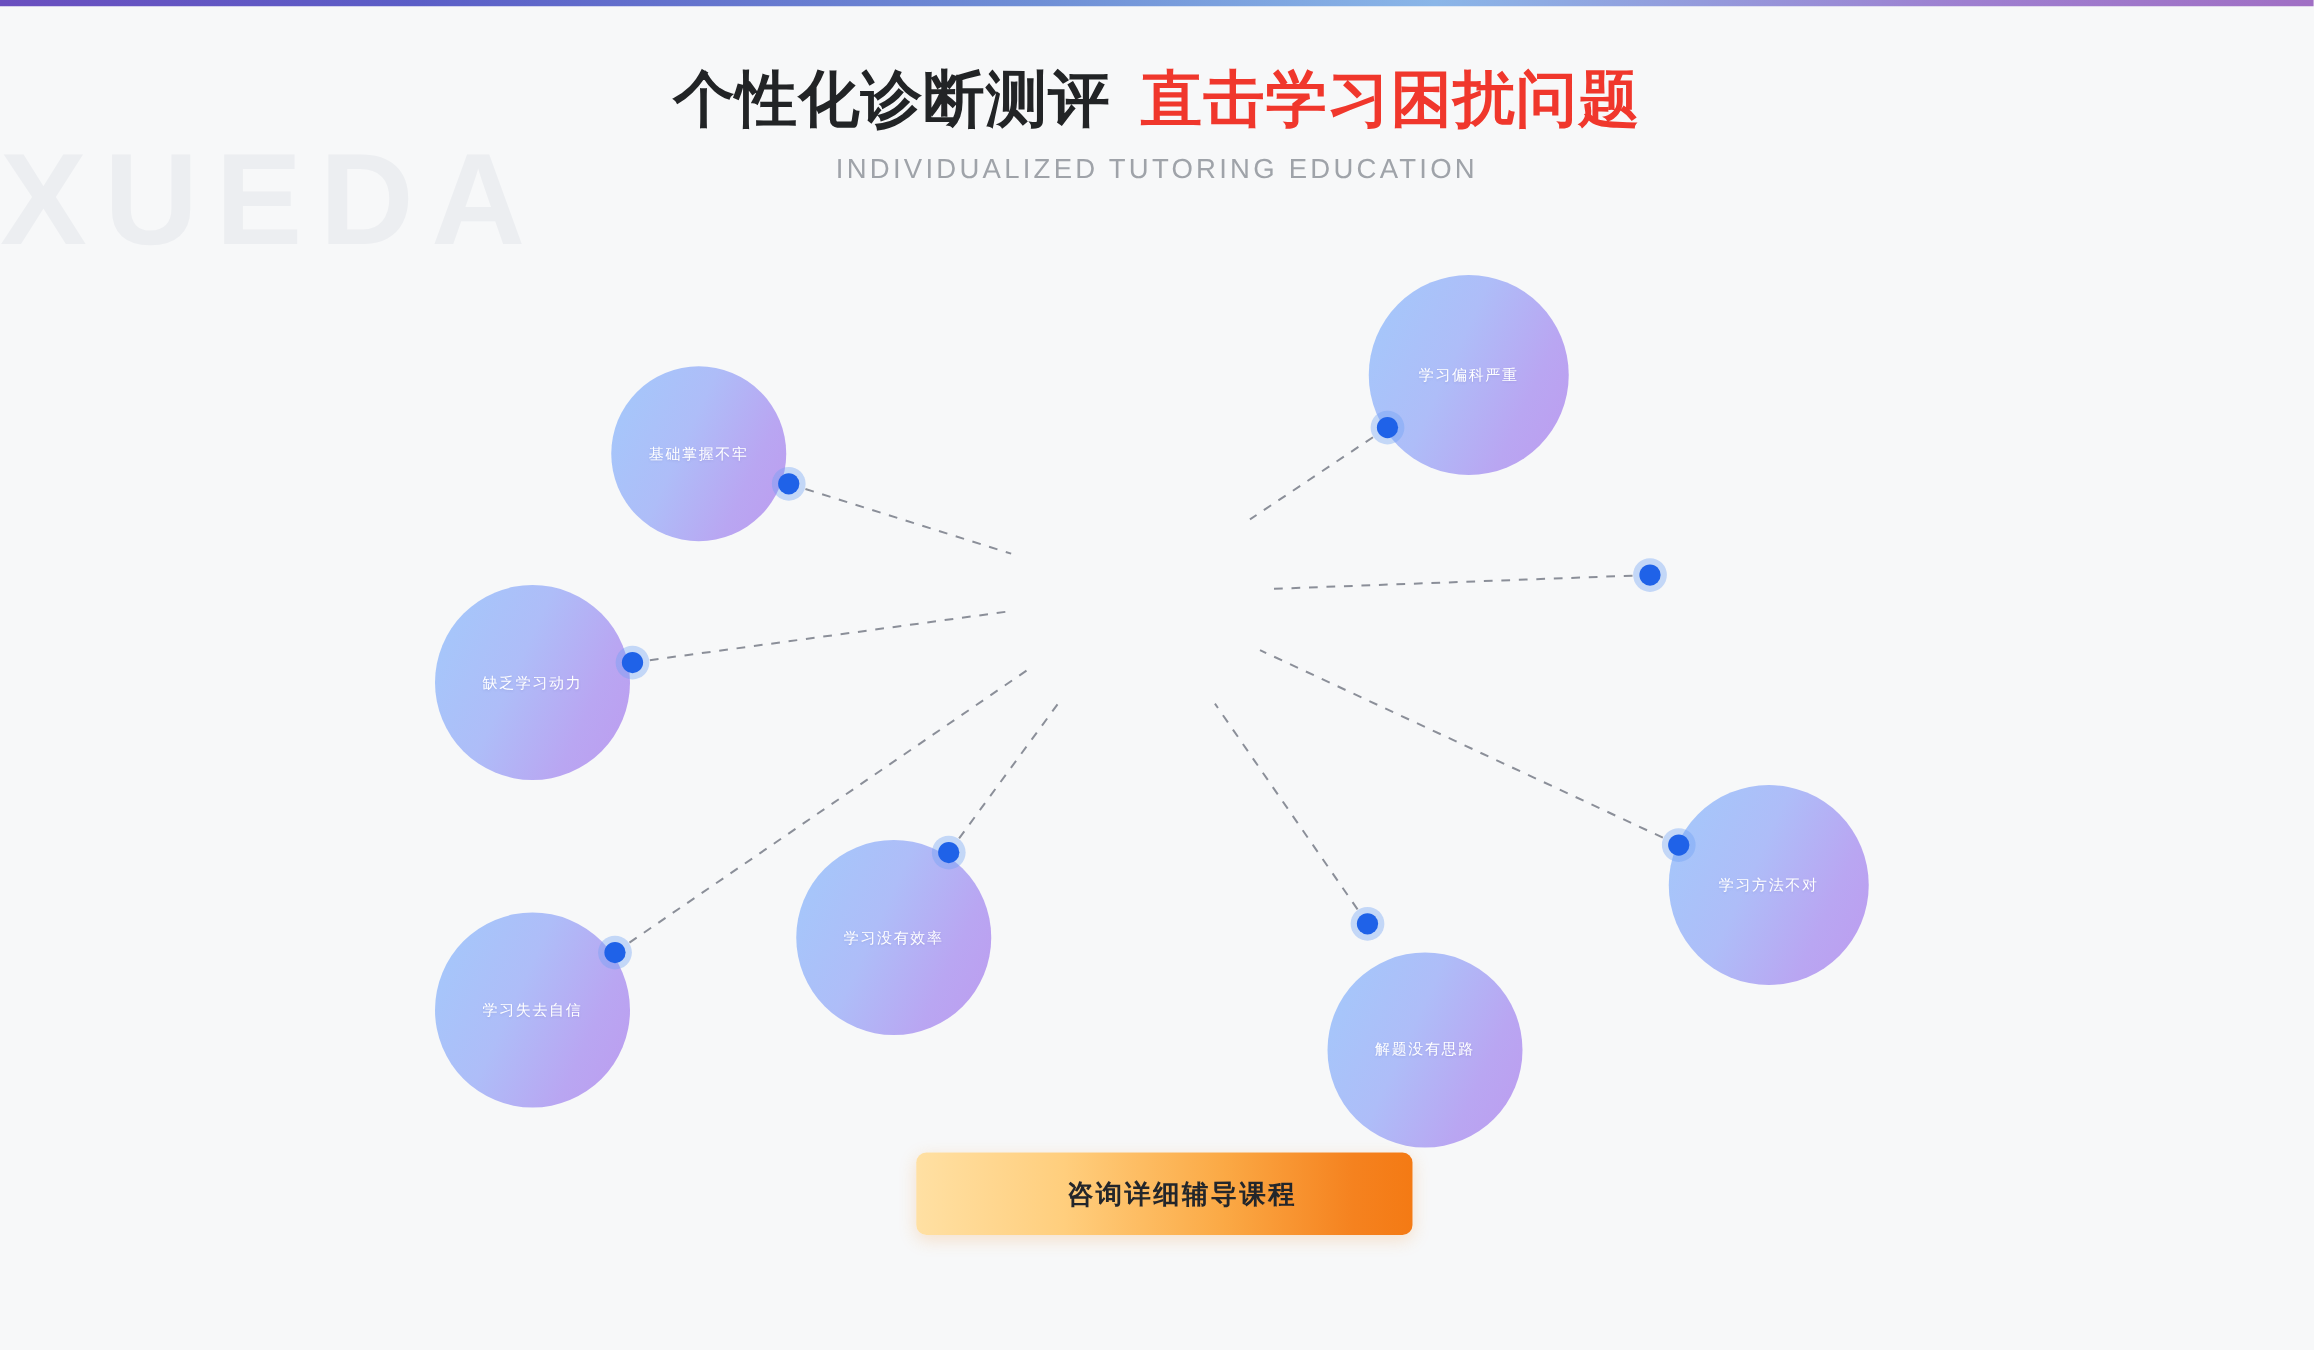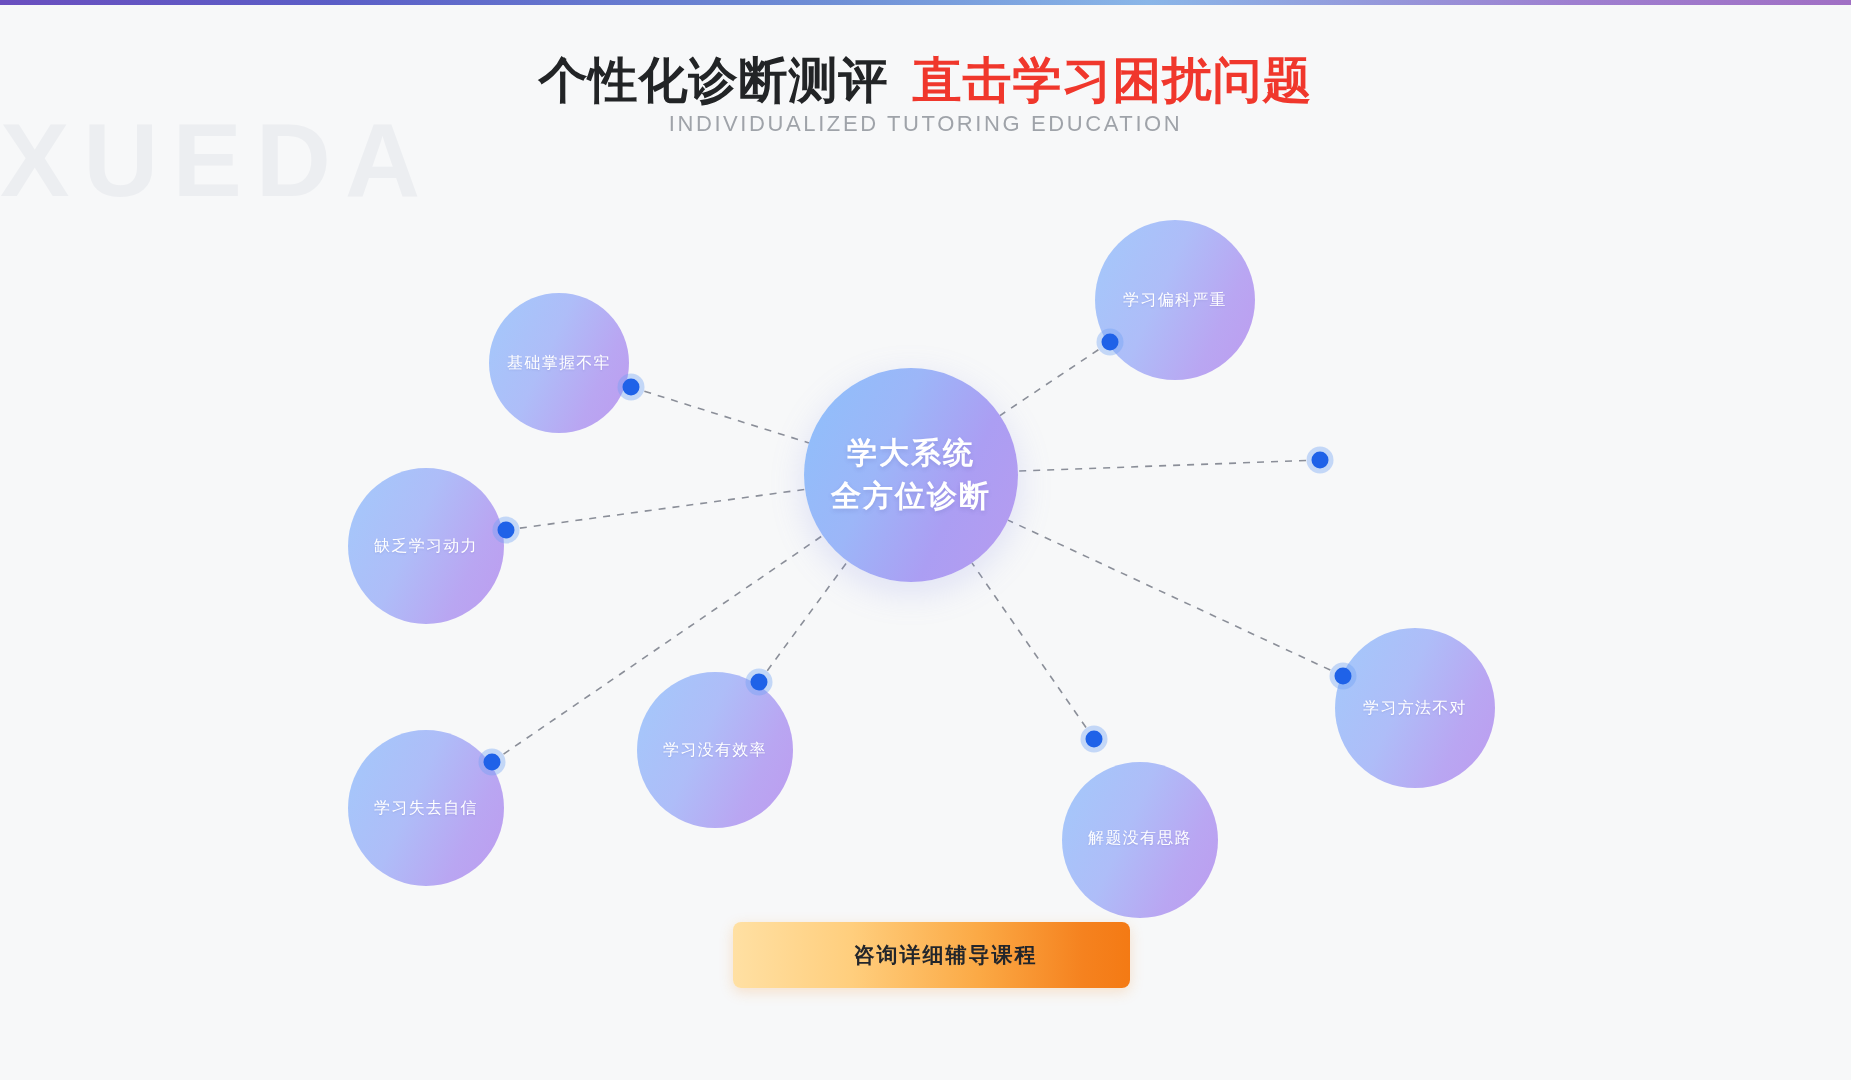--- a/index.html
+++ b/index.html
@@ -26,38 +26,38 @@
     line-height:1;
   }
   #title{
     position:relative; z-index:2;
     font-size:49px; font-weight:bold; letter-spacing:1px; line-height:1.18;
     white-space:nowrap;
   }
   #title .t-dark{ color:#222426; }
   #title .t-red{ color:#f0372c; margin-left:24px; }
   #subtitle{
-    position:relative; z-index:2; margin-top:1px;
+    position:relative; z-index:2; margin-top:12px;
     font-size:22px; letter-spacing:2.6px; color:#9fa3a9; font-weight:400;
     white-space:nowrap;
   }
 
   
   #diagram{ position:absolute; left:0; top:0; width:1851px; height:1080px; }
   #edges{ position:absolute; left:0; top:0; width:1851px; height:1080px; z-index:1; }
 
   .node{
     position:absolute; z-index:2;
     border-radius:50%;
     display:flex; align-items:center; justify-content:center;
     text-align:center; color:#fff;
     background:linear-gradient(115deg,#a3c9fb 0%,#aebdf8 42%,#b9a6f2 74%,#bd9cef 100%);
   }
   .node .label{
-    font-size:16px; font-weight:500; letter-spacing:1.3px;
+    font-size:12px; font-weight:500; letter-spacing:1.3px;
     text-shadow:0 1px 2px rgba(90,90,160,.18);
     line-height:1.35; white-space:nowrap;
   }
   .node.center{
     background:linear-gradient(115deg,#8ec0fb 0%,#9cb6f8 38%,#ab9ef3 68%,#b79bef 100%);
     box-shadow:0 10px 34px rgba(130,140,230,.22);
   }
   .node.center .label{
     font-size:30px; font-weight:bold; letter-spacing:2px; line-height:1.42;
     text-shadow:0 2px 4px rgba(80,80,160,.2);
@@ -104,26 +104,20 @@
         <line x1="631" y1="387" x2="808.9226722915656" y2="442.9185541487778" stroke="#8b8f99" stroke-width="1.6" stroke-dasharray="7 7"></line>
         <line x1="1110" y1="342" x2="999.9605466593508" y2="415.54395625279574" stroke="#8b8f99" stroke-width="1.6" stroke-dasharray="7 7"></line>
         <line x1="506" y1="530" x2="804.9732227606208" y2="489.3986981436194" stroke="#8b8f99" stroke-width="1.6" stroke-dasharray="7 7"></line>
         <line x1="1320" y1="460" x2="1017.9281127540721" y2="471.07843107258907" stroke="#8b8f99" stroke-width="1.6" stroke-dasharray="7 7"></line>
         <line x1="492" y1="762" x2="822.7231410908522" y2="535.4664880833542" stroke="#8b8f99" stroke-width="1.6" stroke-dasharray="7 7"></line>
         <line x1="1343" y1="676" x2="1008.0131669871677" y2="520.1380707509738" stroke="#8b8f99" stroke-width="1.6" stroke-dasharray="7 7"></line>
         <line x1="759" y1="682" x2="847.6699124955487" y2="561.2455796935619" stroke="#8b8f99" stroke-width="1.6" stroke-dasharray="7 7"></line>
         <line x1="1094" y1="739" x2="971.9574208132394" y2="562.938574287952" stroke="#8b8f99" stroke-width="1.6" stroke-dasharray="7 7"></line>
       </svg>
 
-  <div class="node center" style="left: 804px; top: 368px; width: 214px; height: 214px;">
-        <div class="label">
-          <div>学大系统</div>
-          <div>全方位诊断</div>
-        </div>
-      </div>
       <div class="node" style="left: 489px; top: 293px; width: 140px; height: 140px;">
         <div class="label">基础掌握不牢</div>
       </div>
       <div class="dot" style="left: 631px; top: 387px;"></div>
       <div class="node" style="left: 1095px; top: 220px; width: 160px; height: 160px;">
         <div class="label">学习偏科严重</div>
       </div>
       <div class="dot" style="left: 1110px; top: 342px;"></div>
       <div class="node" style="left: 348px; top: 468px; width: 156px; height: 156px;">
         <div class="label">缺乏学习动力</div>

